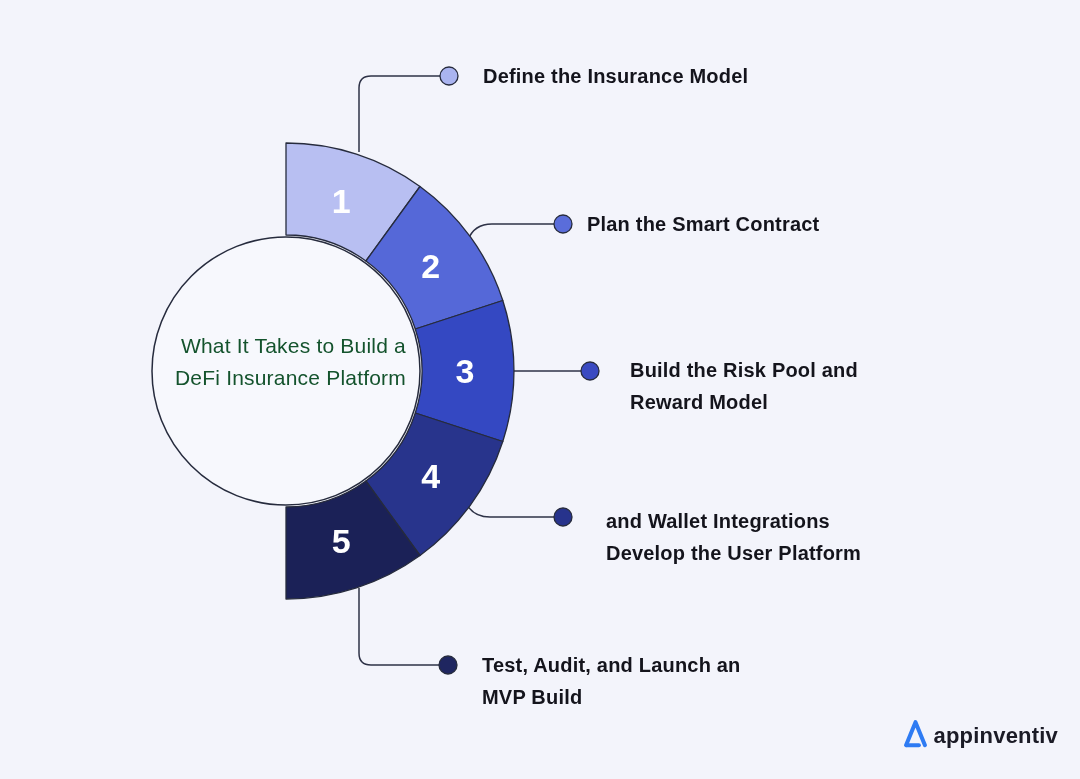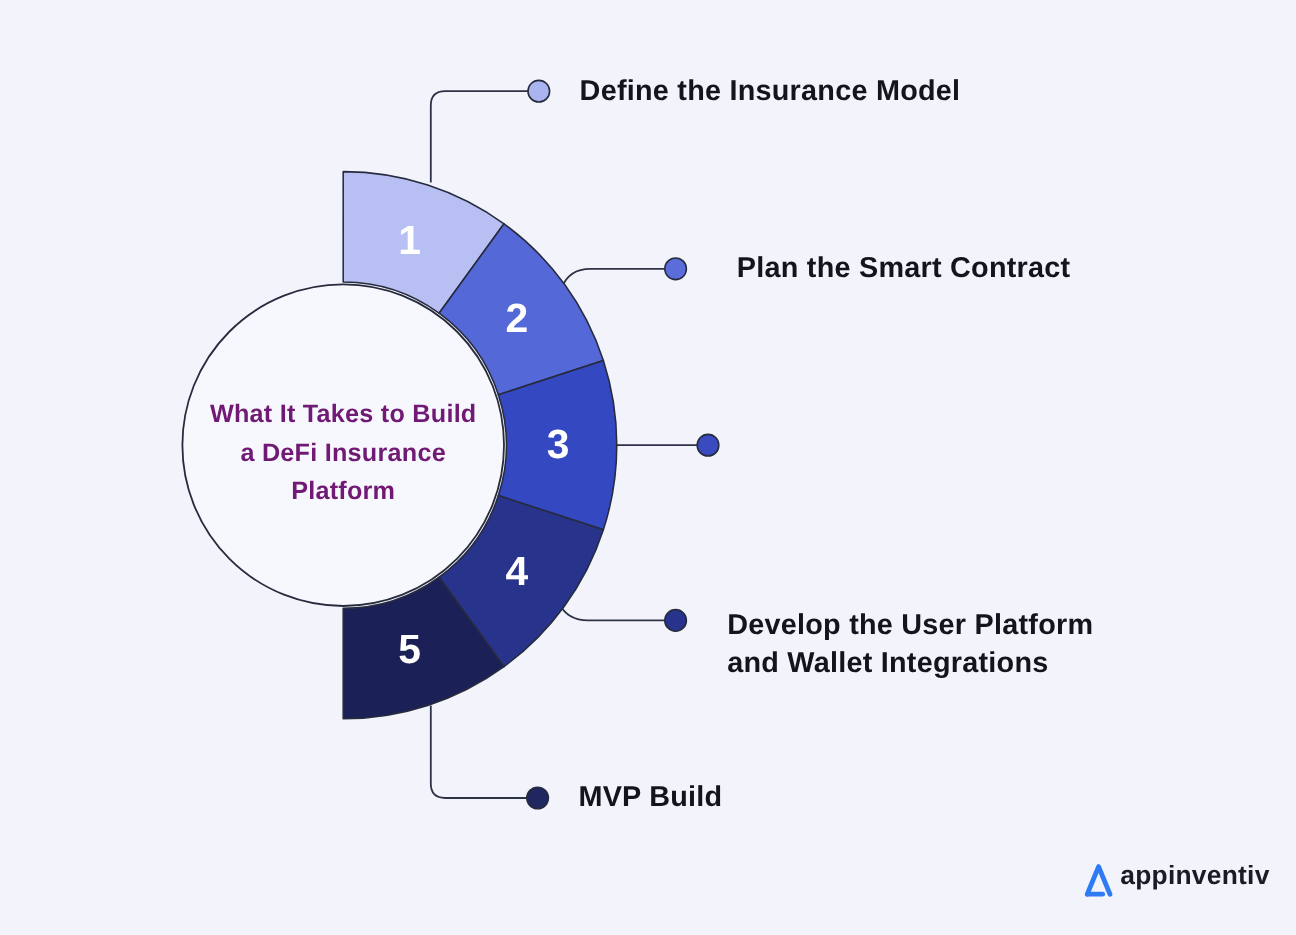--- a/index.html
+++ b/index.html
@@ -18,48 +18,48 @@
   .stage svg.diagram {
     position: absolute;
     left: 0;
     top: 0;
   }
   .center-title {
     position: absolute;
     left: 166px;
     top: 330px;
     width: 240px;
-    text-align: center;
+    text-align: right;
     font-size: 21px;
-    font-weight: 700;
+    font-weight: 400;
     line-height: 32px;
-    color: #701a75;
+    color: #14532d;
     letter-spacing: 0.2px;
   }
   .step-label {
     position: absolute;
-    font-size: 24px;
+    font-size: 20px;
     font-weight: 700;
     line-height: 32px;
     color: #14141c;
     letter-spacing: 0.2px;
     white-space: nowrap;
   }
   .step-label span { display: block; }
   .label-1 { left: 483px; top: 60px; }
-  .label-2 { left: 614px; top: 208px; }
+  .label-2 { left: 587px; top: 208px; }
   .label-3 { left: 630px; top: 354px; }
   .label-4 { left: 606px; top: 505px; }
   .label-5 { left: 482px; top: 649px; }
   .logo {
     position: absolute;
     right: 22px;
     bottom: 30px;
     display: flex;
-    align-items: flex-start;
+    align-items: flex-end;
     gap: 5px;
   }
   .logo-text {
     font-size: 22px;
     font-weight: 600;
     color: #1b1b26;
     letter-spacing: 0.2px;
   }
   .seg-number {
     font-size: 34px;
@@ -110,25 +110,30 @@
     <span>a DeFi Insurance</span>
     <span>Platform</span>
   </div>
 
   <div class="step-label label-1">
     <span>Define the Insurance Model</span>
   </div>
   <div class="step-label label-2">
     <span>Plan the Smart Contract</span>
   </div>
+  <div class="step-label label-3">
+    <span>Build the Risk Pool and</span>
+    <span>Reward Model</span>
+  </div>
   <div class="step-label label-4">
+    <span>and Wallet Integrations</span>
     <span>Develop the User Platform</span>
-    <span>and Wallet Integrations</span>
   </div>
   <div class="step-label label-5">
+    <span>Test, Audit, and Launch an</span>
     <span>MVP Build</span>
   </div>
 
   <div class="logo">
     <svg width="27" height="32" viewBox="0 0 40 46">
       <path id="logo-tri" d="M6 41 L20 7 L34 41" fill="none" stroke-width="6" stroke-linecap="round" stroke-linejoin="round" stroke="#2e7bf3"></path>
       <path id="logo-bar" d="M7 41 L25 41" fill="none" stroke-width="6" stroke-linecap="round" stroke="#2e7bf3"></path>
     </svg>
     <span class="logo-text">appinventiv</span>
   </div>

